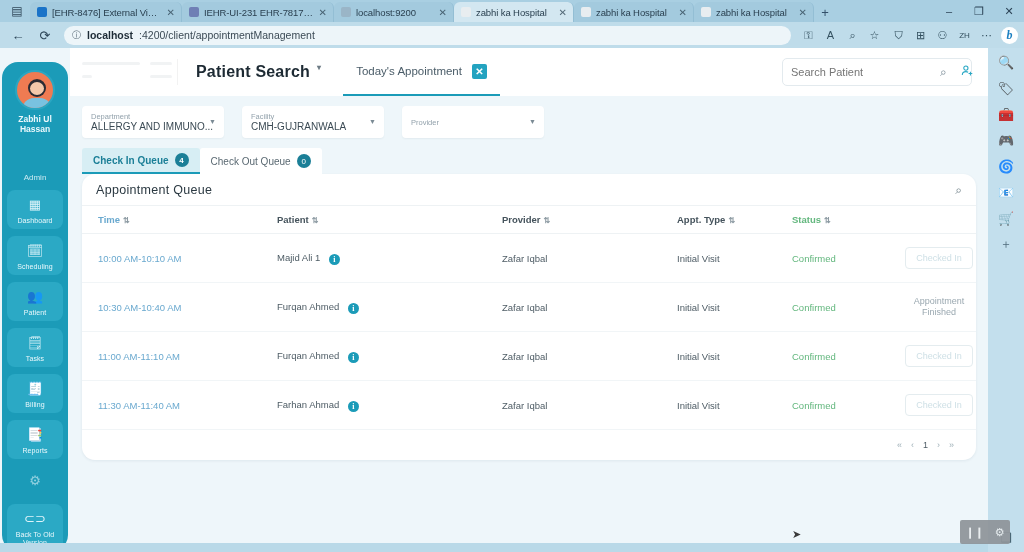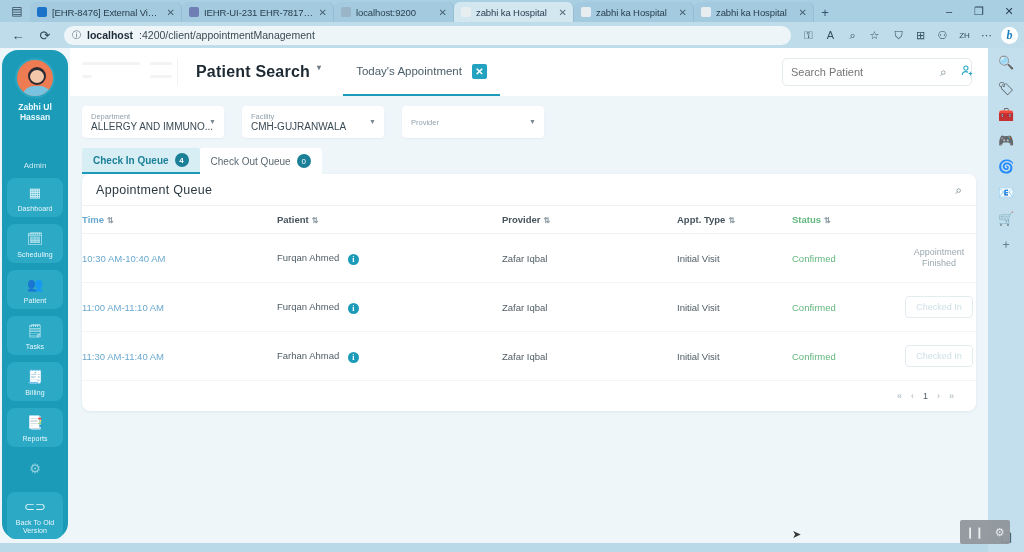--- a/index.html
+++ b/index.html
@@ -71,21 +71,21 @@
   .edge-bottom { position: absolute; bottom: 8px; left: 0; width: 36px; display:flex; flex-direction:column; align-items:center; gap:8px;}
 
   
   .viewport {
     position: absolute; left: 0; top: 48px; width: 988px; height: 495px;
     background: #eef6fa; overflow: hidden;
   }
 
   
   .appnav {
-    position: absolute; left: 2px; top: 2px; width: 66px; height: 489px;
+    position: absolute; left: 2px; top: 14px; width: 66px; height: 489px;
     background: #1b9bb8; border-radius: 16px;
     display: flex; flex-direction: column; align-items: center; padding-top: 6px;
     color: #eaf8fc;
   }
   .avatar-wrap { margin-top: 2px; }
   .avatar {
     width: 40px; height: 40px; border-radius: 50%; background: #ef7b52;
     position: relative; overflow: hidden; border: 2px solid #2aa6c2;
   }
   .avatar .head { position:absolute; left:11px; top:7px; width:18px; height:18px; border-radius:50%; background:#2b2b33; }
@@ -156,39 +156,39 @@
     font-size: 10px; color: #5a6972; background: #fff; border-radius: 3px 3px 0 0;
   }
   .qtab.active { background: #d7eef4; color: #1b7f97; border-bottom: 2px solid #1b9bb8; font-weight: bold; }
   .qbadge {
     min-width: 14px; height: 14px; padding: 0 3px; border-radius: 50%;
     background: #1b7f97; color: #fff; font-size: 8px; display:flex; align-items:center; justify-content:center;
   }
   .qtab:not(.active) .qbadge { background: #1b7f97; }
 
   .card {
-    margin: 0 12px; background: #fff; border-radius: 8px;
+    margin: 0 12px; background: #fff; border-radius: 13px;
     box-shadow: 0 1px 3px rgba(40,70,90,.08);
   }
   .card-head {
     height: 32px; display: flex; align-items: center; padding: 0 14px;
     border-bottom: 1px solid #eef2f4;
   }
   .card-head .ctitle { font-size: 12.5px; color: #2b3942; letter-spacing: .3px; }
   .card-head .chead-search { margin-left: auto; color: #78888f; font-size: 12px; }
 
   table { width: 100%; border-collapse: collapse; }
   thead th {
     text-align: left; font-size: 9.5px; font-weight: bold; color: #45535c;
     padding: 8px 0 8px 0; border-bottom: 1px solid #eef2f4;
   }
   thead th .sort { color: #8c9aa2; font-size: 8px; margin-left: 3px; }
   tbody td { font-size: 9.5px; color: #4e5c65; padding: 13px 0; border-bottom: 1px solid #f1f5f7; vertical-align: middle; }
   tbody tr:last-child td { border-bottom: 1px solid #f1f5f7; }
-  .c-time { padding-left: 0; width: 195px; color: #6aa9cf; }
+  .c-time { padding-left: 16px; width: 195px; color: #6aa9cf; }
   .c-pat { width: 225px; }
   .c-prov { width: 175px; }
   .c-type { width: 115px; }
   .c-status { width: 110px; color: #63b77e; }
   .c-action { text-align: center; }
   .info-dot {
     display: inline-flex; align-items: center; justify-content: center;
     width: 11px; height: 11px; border-radius: 50%; background: #1b9bb8; color: #fff;
     font-size: 8px; font-weight: bold; margin-left: 6px; vertical-align: -1px;
     font-family: "Liberation Serif", serif;
@@ -423,20 +423,33 @@
                 <span>Appt. Type</span><span class="sort">⇅</span>
               </th>
               <th class="c-status">
                 <span>Status</span><span class="sort">⇅</span>
               </th>
               <th class="c-action"></th>
             </tr>
           </thead>
           <tbody>
             <tr>
+              <td class="c-time">10:00 AM-10:10 AM</td>
+              <td class="c-pat">
+                <span>Majid Ali 1</span>
+                <span class="info-dot">i</span>
+              </td>
+              <td class="c-prov">Zafar Iqbal</td>
+              <td class="c-type">Initial Visit</td>
+              <td class="c-status">Confirmed</td>
+              <td class="c-action">
+                <span class="btn-checked">Checked In</span>
+              </td>
+            </tr>
+            <tr>
               <td class="c-time">10:30 AM-10:40 AM</td>
               <td class="c-pat">
                 <span>Furqan Ahmed</span>
                 <span class="info-dot">i</span>
               </td>
               <td class="c-prov">Zafar Iqbal</td>
               <td class="c-type">Initial Visit</td>
               <td class="c-status">Confirmed</td>
               <td class="c-action">
                 <span class="fin-text" style="max-width:70px">Appointment Finished</span>

